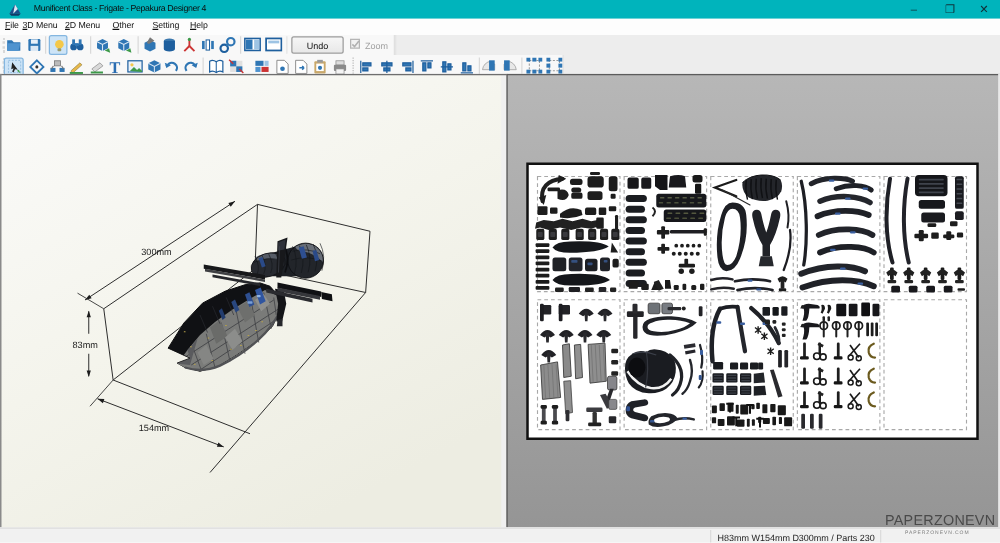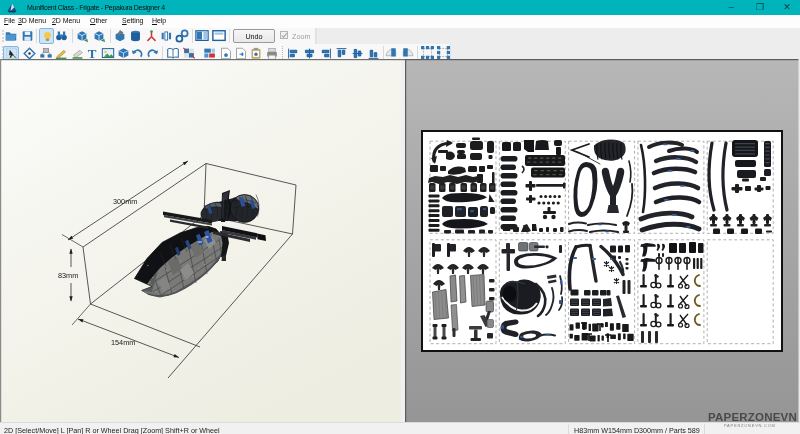--- a/index.html
+++ b/index.html
@@ -815,20 +815,19 @@
 <path d="M680,315 L687,325" stroke="#1a1a1a" stroke-width="1.35"></path>
 <circle cx="680.5" cy="325" r="2" fill="none" stroke="#1a1a1a" stroke-width="1.2"></circle>
 <circle cx="687" cy="325.5" r="2" fill="none" stroke="#1a1a1a" stroke-width="1.2"></circle>
 <path d="M699,314 q-5,2 -4,7 q1,4 5,4" fill="none" stroke="#6b5a1e" stroke-width="1.8" stroke-linecap="round"></path>
 <rect x="641.0" y="331.0" width="3.0" height="12.0" rx="1" fill="#29292d"></rect>
 <rect x="648.0" y="331.0" width="3.0" height="12.0" rx="1" fill="#29292d"></rect>
 <rect x="655.0" y="331.0" width="3.0" height="12.0" rx="1" fill="#29292d"></rect>
 
 </svg>
 </div>
-<div style="position:absolute;left:708px;top:410.5px;font-weight:bold;font-size:11.5px;color:#4a4a4a;letter-spacing:0.2px;z-index:5">PAPERZONEVN</div>
+<div style="position:absolute;left:708px;top:410.5px;font-weight:normal;font-size:11.5px;color:#4a4a4a;letter-spacing:0.2px;z-index:5">PAPERZONEVN</div>
 <div style="position:absolute;left:724px;top:422.5px;font-size:4px;color:#7d7d7d;letter-spacing:0.75px;z-index:6">PAPERZONEVN.COM</div>
 <div id="status">
- <span style="position:absolute;left:4px;top:2.5px">2D [Select/Move] L [Pan] R or Wheel Drag [Zoom] Shift+R or Wheel</span>
- <span style="position:absolute;left:574px;top:2.5px">H83mm W154mm D300mm / Parts 589</span>
+ <span style="position:absolute;left:574px;top:2.5px">H83mm W154mm D300mm / Parts 230</span>
  <span style="position:absolute;left:568px;top:1px;width:1px;height:11px;background:#dcdcdc"></span>
  <span style="position:absolute;left:704px;top:1px;width:1px;height:11px;background:#dcdcdc"></span>
 </div>
 </div>
 </body></html>

